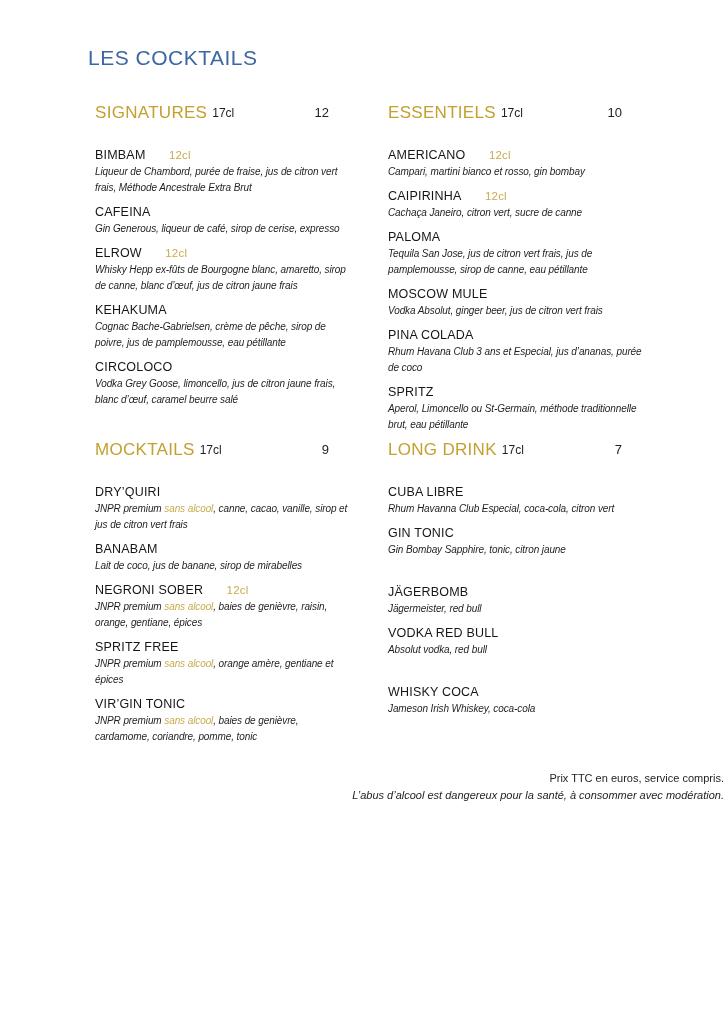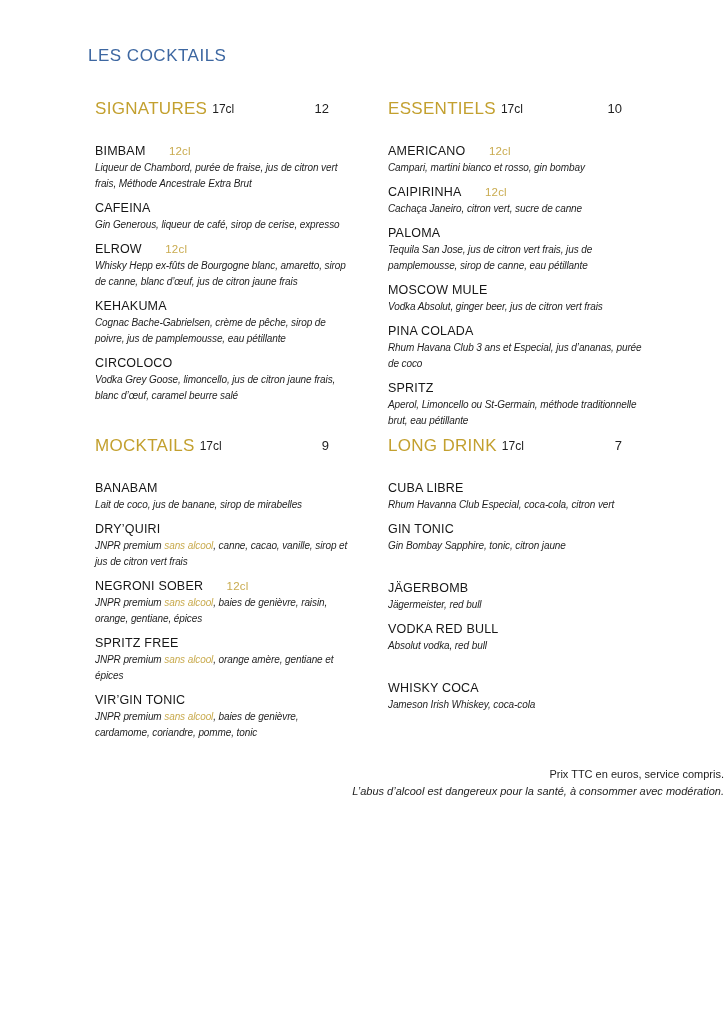--- a/index.html
+++ b/index.html
@@ -20,21 +20,21 @@
   .page{
     width:724px;height:1024px;
     background:#ffffff;
     padding:46px 0 0 0;
   }
   .content{
     padding-left:95px;
     padding-right:73px;
   }
   .doc-title{
-    font-size:17px;
+    font-size:21px;
     font-weight:400;
     letter-spacing:0.5px;
     color:var(--blue);
     margin-left:-7px;
     margin-bottom:34px;
   }
   .menu-grid{
     display:grid;
     grid-template-columns:258px 258px;
     column-gap:35px;
@@ -188,29 +188,29 @@
   </section>
         <section class="menu-section" style="grid-area: 2 / 1;">
     <header class="section-header">
       <span class="section-name">MOCKTAILS</span>
       <span class="section-volume">17cl</span>
       <span class="section-price">9</span>
     </header>
     <div class="items">
             <div class="menu-item">
     <div class="item-name-row">
+      <span class="item-name">DRY’QUIRI</span>
+    </div>
+    <p class="item-desc"><span>JNPR premium </span><span class="gold-text">sans alcool</span><span>, canne, cacao, vanille, sirop et jus de citron vert frais</span></p>
+  </div>
+            <div class="menu-item">
+    <div class="item-name-row">
       <span class="item-name">BANABAM</span>
     </div>
     <p class="item-desc"><span>Lait de coco, jus de banane, sirop de mirabelles</span></p>
-  </div>
-            <div class="menu-item">
-    <div class="item-name-row">
-      <span class="item-name">DRY’QUIRI</span>
-    </div>
-    <p class="item-desc"><span>JNPR premium </span><span class="gold-text">sans alcool</span><span>, canne, cacao, vanille, sirop et jus de citron vert frais</span></p>
   </div>
             <div class="menu-item">
     <div class="item-name-row">
       <span class="item-name">NEGRONI SOBER</span><span class="item-volume"> 12cl</span>
     </div>
     <p class="item-desc"><span>JNPR premium </span><span class="gold-text">sans alcool</span><span>, baies de genièvre, raisin, orange, gentiane, épices</span></p>
   </div>
             <div class="menu-item">
     <div class="item-name-row">
       <span class="item-name">SPRITZ FREE</span>

